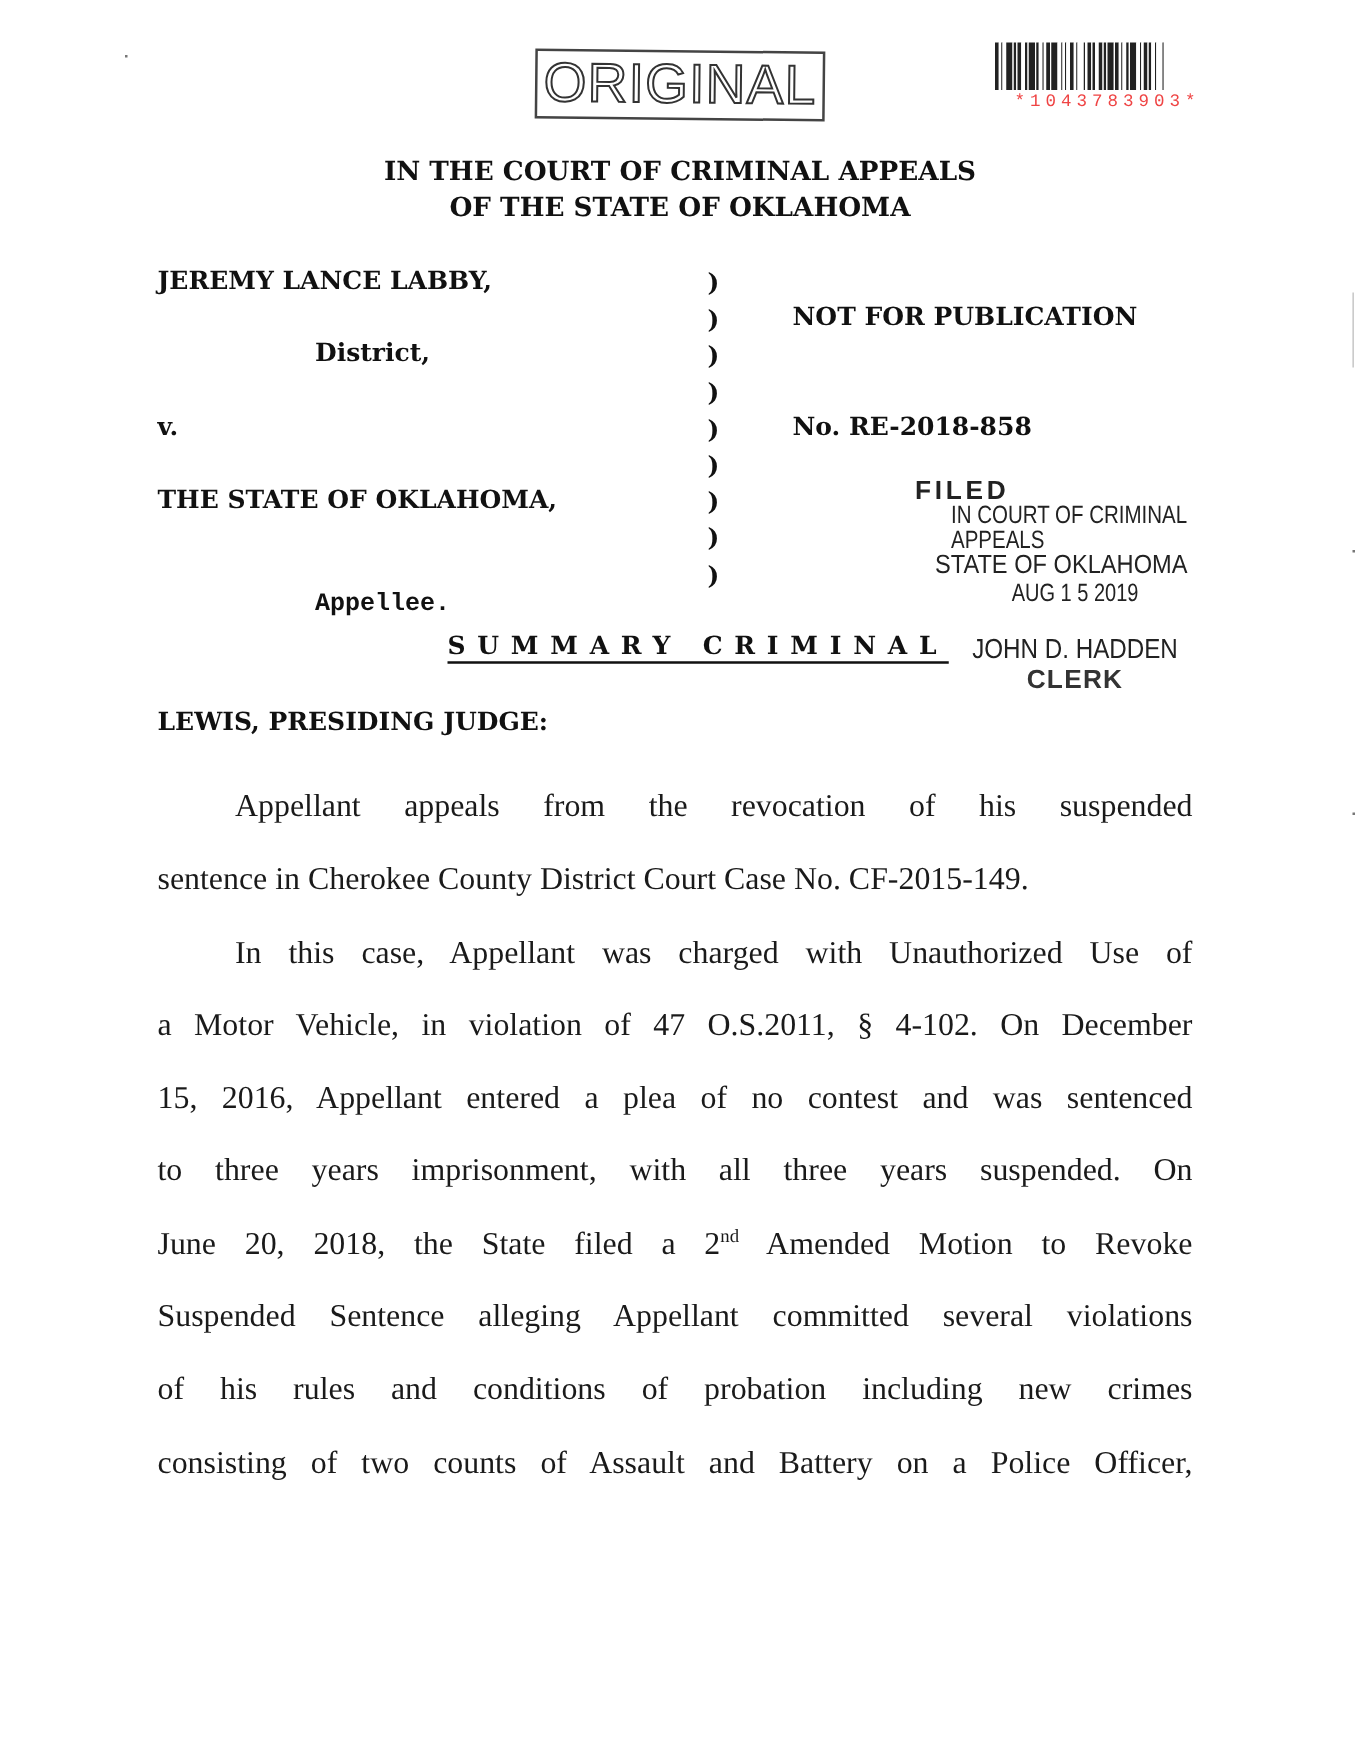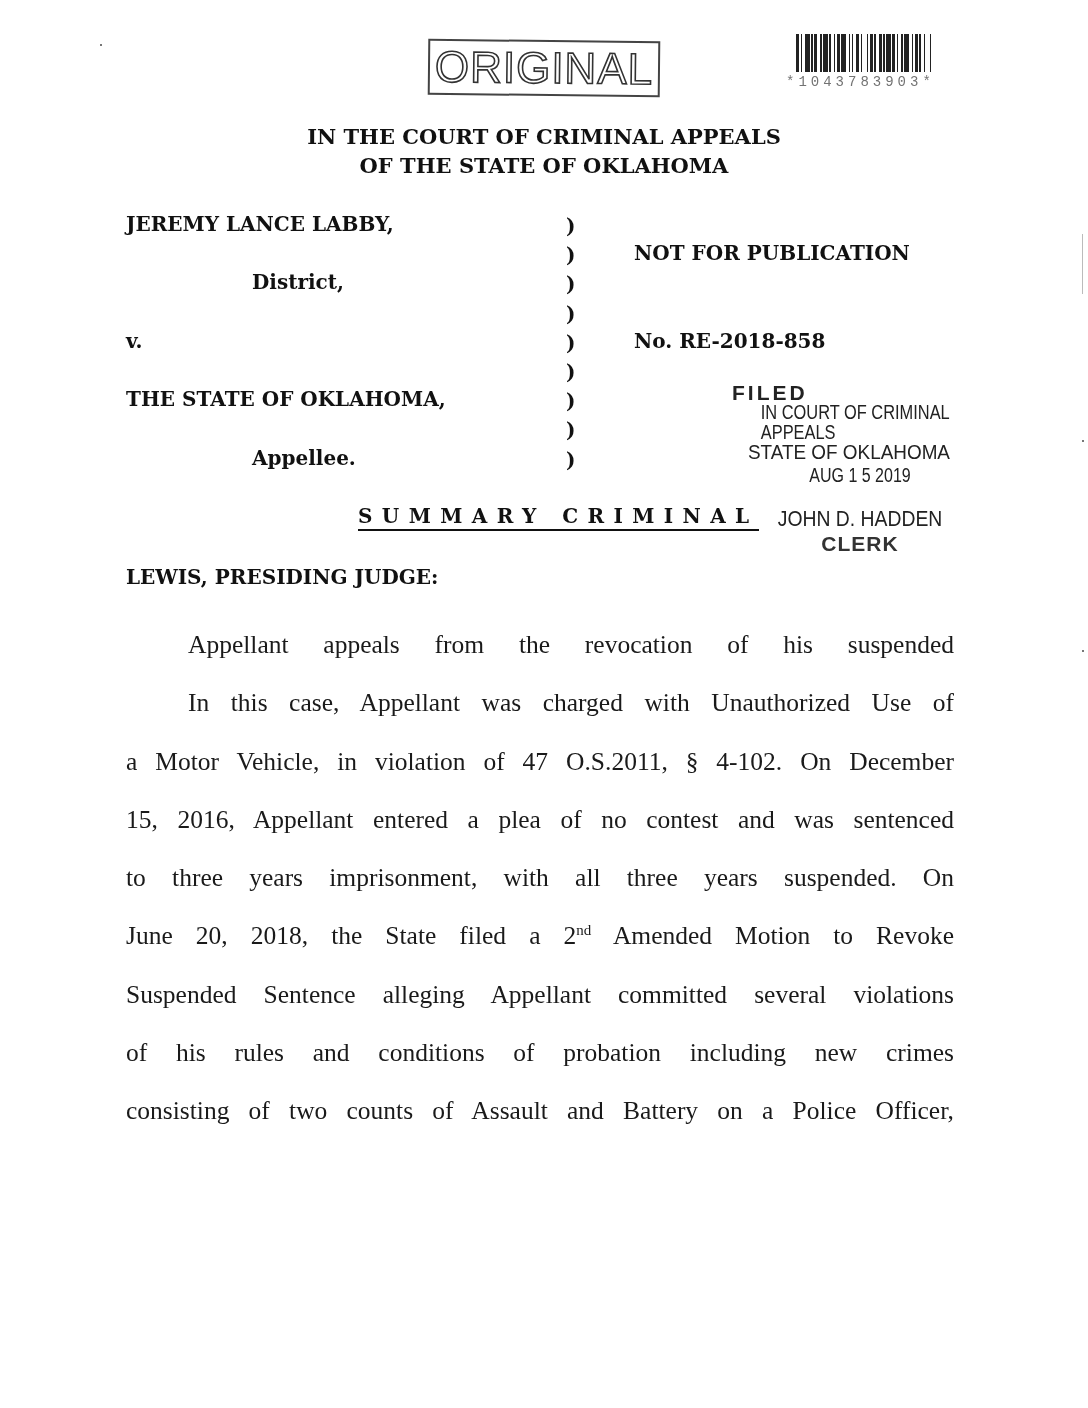--- a/index.html
+++ b/index.html
@@ -10,22 +10,22 @@
     left: 428px; top: 40px; width: 232px; height: 56px;
     border: 2px solid #444; box-sizing: border-box;
     font-family: "Liberation Sans", sans-serif; font-size: 44px; letter-spacing: 1px;
     color: #fff; -webkit-text-stroke: 1.6px #333;
     display: flex; align-items: center; justify-content: center;
     transform: rotate(0.6deg);
   }
   .barcode { left: 796px; top: 34px; width: 178px; height: 38px; display: flex; align-items: stretch; }
   .barcode span { display: block; height: 100%; background: #222; }
   .barcode-num {
-    left: 786px; top: 74px; width: 200px; 
-    font-family: "Liberation Mono", monospace; font-size: 14px; letter-spacing: 4px; color: #737373;
+    left: 786px; top: 74px; width: 200px; text-align: center;
+    font-family: "Liberation Mono", monospace; font-size: 14px; letter-spacing: 4px; color: #ef4444;
   }
 
   .court-title {
     left: 0; width: 1088px; top: 122px; text-align: center;
     font-family: "DejaVu Serif", serif; font-weight: bold; font-size: 21px; line-height: 29px;
   }
 
   .cap { font-family: "DejaVu Serif", serif; font-weight: bold; font-size: 20px; }
   .parens { left: 566px; top: 212px; font-family: "DejaVu Serif", serif; font-weight: bold; font-size: 20px; line-height: 29.2px; }
 
@@ -127,21 +127,21 @@
 
 <div class="abs court-title">
   <div>IN THE COURT OF CRIMINAL APPEALS</div>
   <div>OF THE STATE OF OKLAHOMA</div>
 </div>
 
 <div class="abs cap" style="left:126px; top:212px;">JEREMY LANCE LABBY,</div>
 <div class="abs cap" style="left:252px; top:270px;">District,</div>
 <div class="abs cap" style="left:126px; top:329px;">v.</div>
 <div class="abs cap" style="left:126px; top:387px;">THE STATE OF OKLAHOMA,</div>
-<div class="abs cap" style="left:252px; top:446px;">Appellee.</div>
+<div class="abs cap" style="left:252px; top:472px;font-family:Liberation Mono, monospace;">Appellee.</div>
 <div class="abs parens" style="white-space:pre;">)
 )
 )
 )
 )
 )
 )
 )
 )</div>
 
@@ -155,20 +155,21 @@
 </div>
 <div class="abs filed-date">AUG 1 5 2019</div>
 <div class="abs clerk-name">JOHN D. HADDEN</div>
 <div class="abs clerk-title">CLERK</div>
 
 <div class="abs summary-heading">SUMMARY CRIMINAL</div>
 <div class="abs judge">LEWIS, PRESIDING JUDGE:</div>
 
 <div class="abs body-text">
   <p class="ind">Appellant appeals from the revocation of his suspended</p>
+  <p class="last">sentence in Cherokee County District Court Case No. CF-2015-149.</p>
   <p class="ind">In this case, Appellant was charged with Unauthorized Use of</p>
   <p>a Motor Vehicle, in violation of 47 O.S.2011, § 4-102. On December</p>
   <p>15, 2016, Appellant entered a plea of no contest and was sentenced</p>
   <p>to three years imprisonment, with all three years suspended. On</p>
   <p><span>June 20, 2018, the State filed a 2</span><sup>nd</sup><span> Amended Motion to Revoke</span></p>
   <p>Suspended Sentence alleging Appellant committed several violations</p>
   <p>of his rules and conditions of probation including new crimes</p>
   <p>consisting of two counts of Assault and Battery on a Police Officer,</p>
 </div>
 

